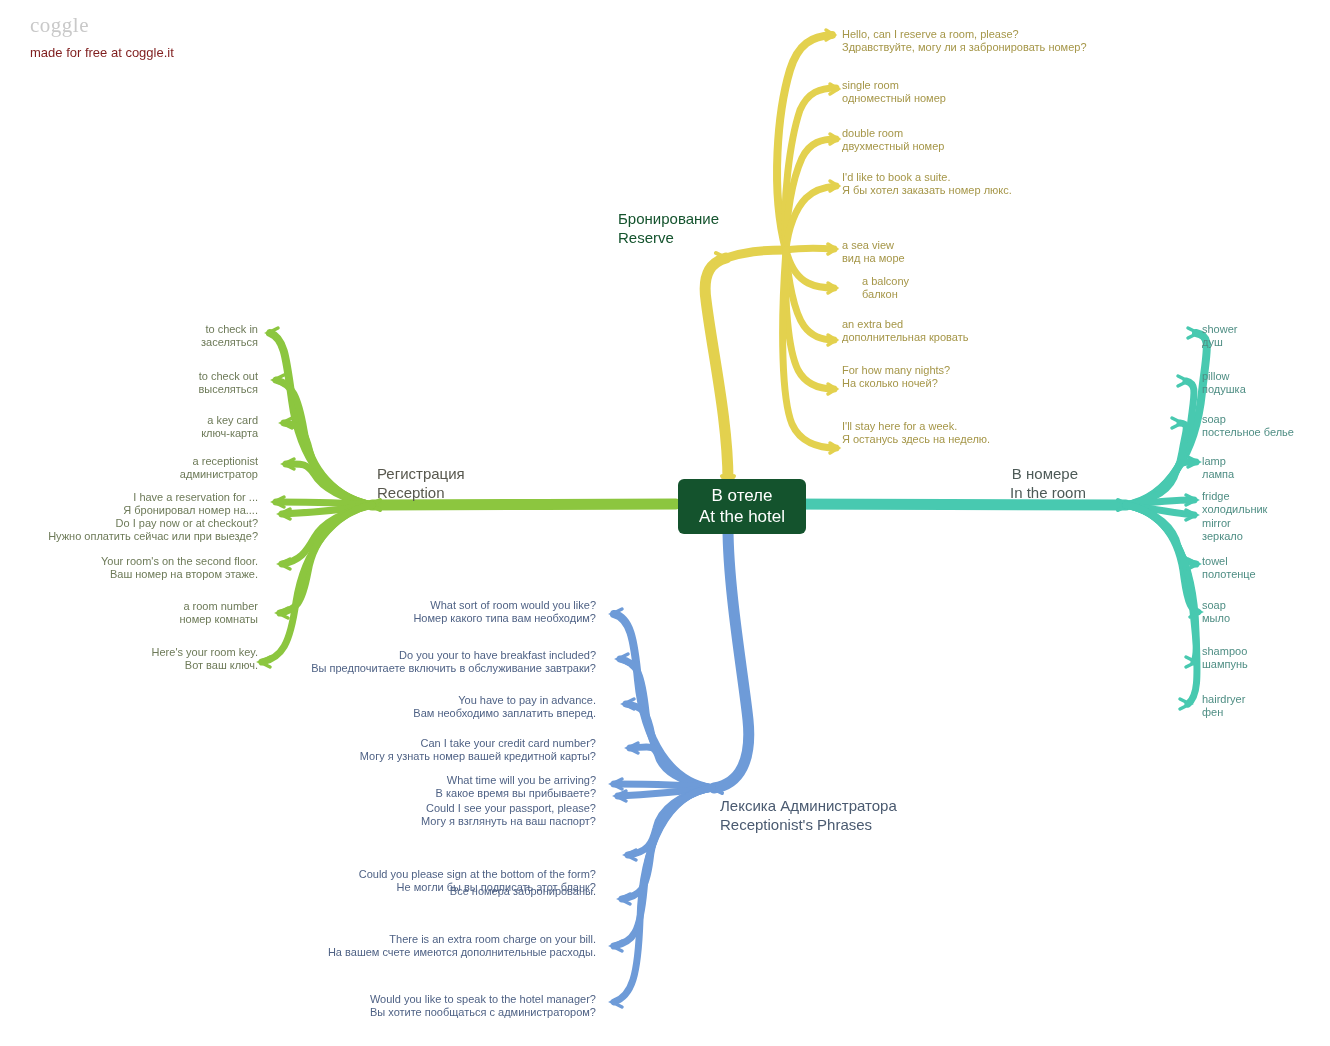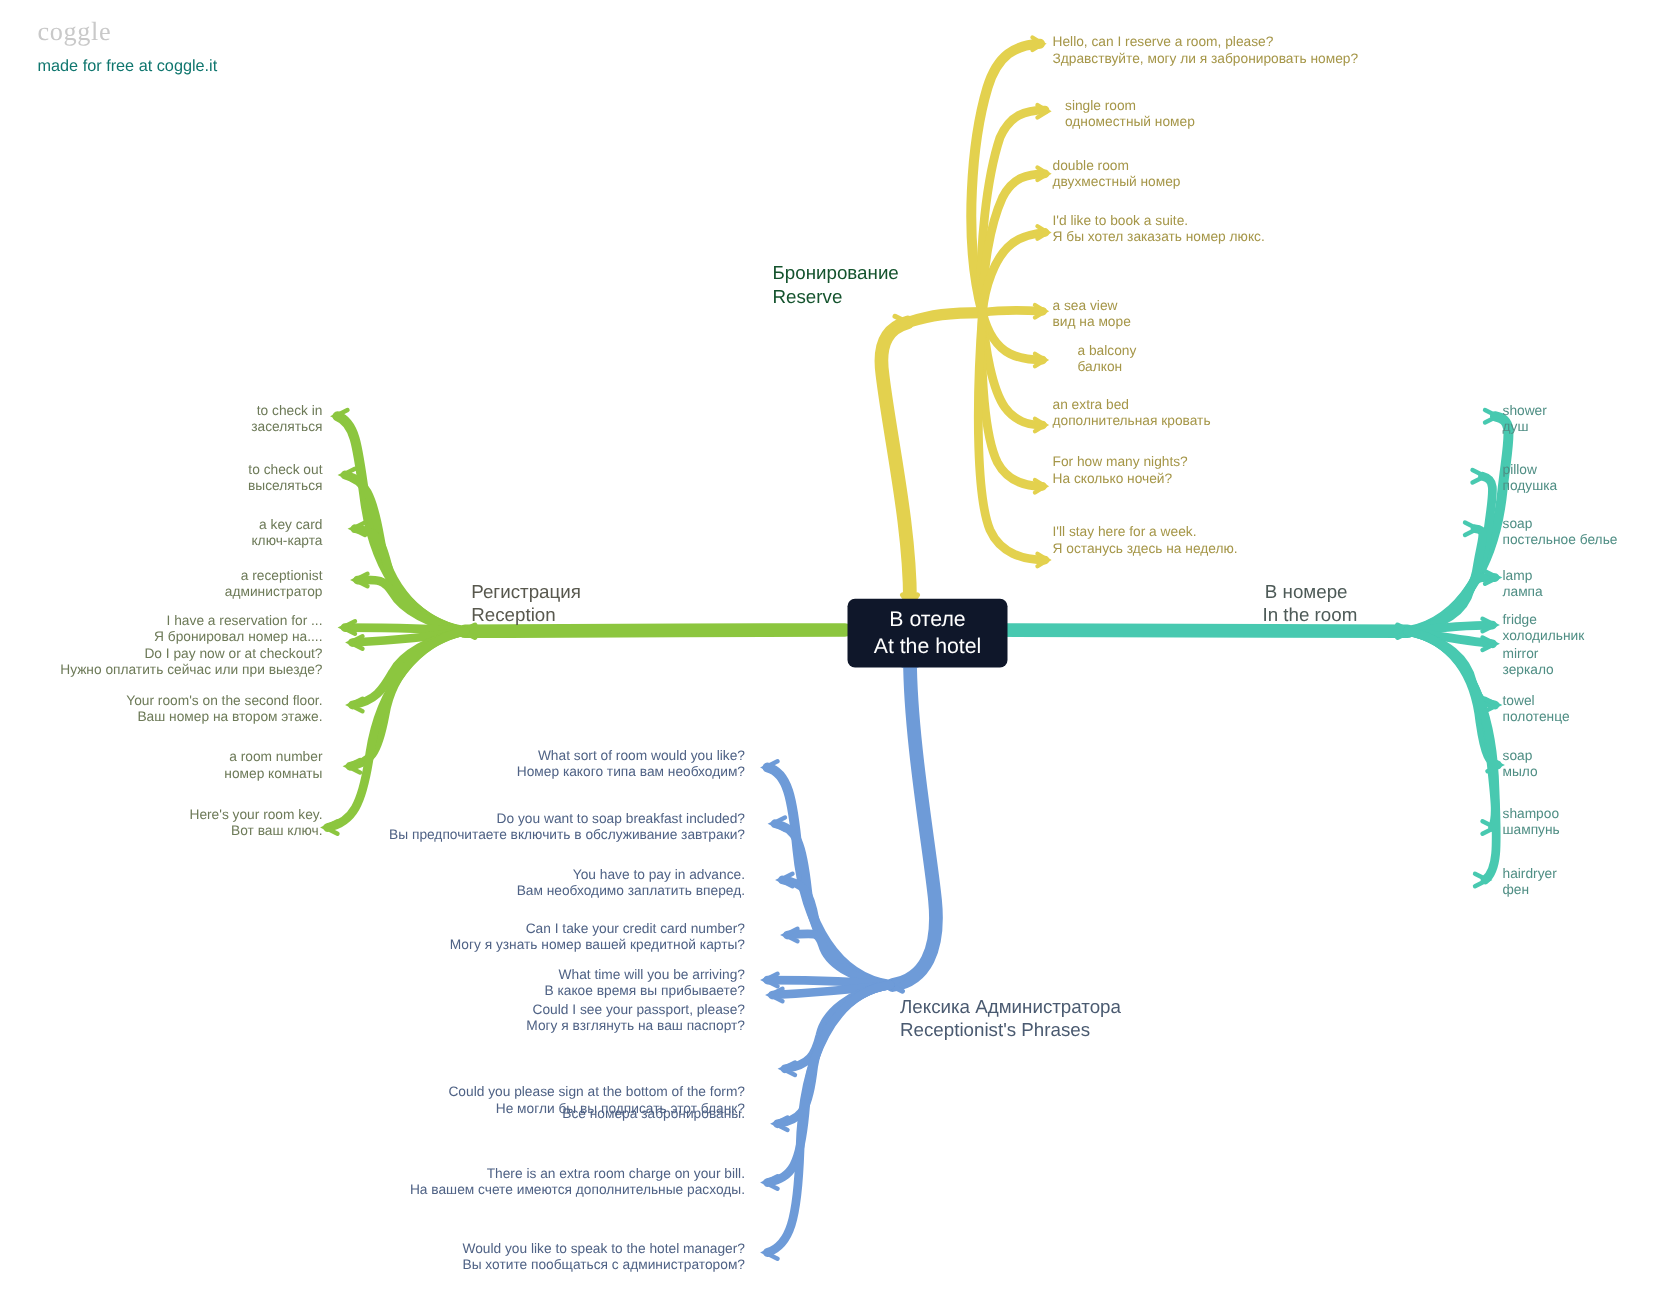--- a/index.html
+++ b/index.html
@@ -14,27 +14,27 @@
   svg#branches{position:absolute;left:0;top:0;width:1330px;height:1046px;}
 
   
   #brand{position:absolute;left:30px;top:14px;}
   #brand .logo{
     font-family:"Liberation Serif","DejaVu Serif",serif;
     font-size:21px;color:#c9c9c9;letter-spacing:.5px;
     line-height:1.1;
   }
   #brand .tagline{
-    font-size:13px;color:#0f766e;margin-top:9px;line-height:1.1;
+    font-size:13px;color:#7f1d1d;margin-top:9px;line-height:1.1;
   }
 
   
   #root-node{
     position:absolute;left:678px;top:479px;width:100px;
-    background:#0f172a;border-radius:6px;
+    background:#14532d;border-radius:6px;
     padding:6px 14px;box-sizing:content-box;
     text-align:center;color:#ffffff;
     font-size:17px;line-height:1.25;
     white-space:nowrap;
   }
 
   
   .hub{position:absolute;font-size:15px;line-height:1.25;white-space:nowrap;}
   .hub .l1,.hub .l2{display:block;}
   #hub-reserve{left:618px;top:210px;color:#14532d;width:103px;}
@@ -204,21 +204,21 @@
 
   <div class="hub" id="hub-receptionist">
     <span class="l1">Лексика Администратора</span>
     <span class="l2">Receptionist's Phrases</span>
   </div>
 
   <div class="leaf leaf-y right" style="left:842px;top:28px;">
     <span class="en">Hello, can I reserve a room, please?</span>
     <span class="ru">Здравствуйте, могу ли я забронировать номер?</span>
   </div>
-  <div class="leaf leaf-y right" style="left:842px;top:79px;margin-left:10px;">
+  <div class="leaf leaf-y right" style="left:842px;top:79px;">
     <span class="en">single room</span>
     <span class="ru">одноместный номер</span>
   </div>
   <div class="leaf leaf-y right" style="left:842px;top:127px;">
     <span class="en">double room</span>
     <span class="ru">двухместный номер</span>
   </div>
   <div class="leaf leaf-y right" style="left:842px;top:171px;">
     <span class="en">I'd like to book a suite.</span>
     <span class="ru">Я бы хотел заказать номер люкс.</span>
@@ -320,21 +320,21 @@
   <div class="leaf leaf-t right" style="left:1202px;top:693px;">
     <span class="en">hairdryer</span>
     <span class="ru">фен</span>
   </div>
 
   <div class="leaf leaf-b left" style="left:0px;top:599px;width:596px;">
     <span class="en">What sort of room would you like?</span>
     <span class="ru">Номер какого типа вам необходим?</span>
   </div>
   <div class="leaf leaf-b left" style="left:0px;top:649px;width:596px;">
-    <span class="en">Do you want to soap breakfast included?</span>
+    <span class="en">Do you your to have breakfast included?</span>
     <span class="ru">Вы предпочитаете включить в обслуживание завтраки?</span>
   </div>
   <div class="leaf leaf-b left" style="left:0px;top:694px;width:596px;">
     <span class="en">You have to pay in advance.</span>
     <span class="ru">Вам необходимо заплатить вперед.</span>
   </div>
   <div class="leaf leaf-b left" style="left:0px;top:737px;width:596px;">
     <span class="en">Can I take your credit card number?</span>
     <span class="ru">Могу я узнать номер вашей кредитной карты?</span>
   </div>

